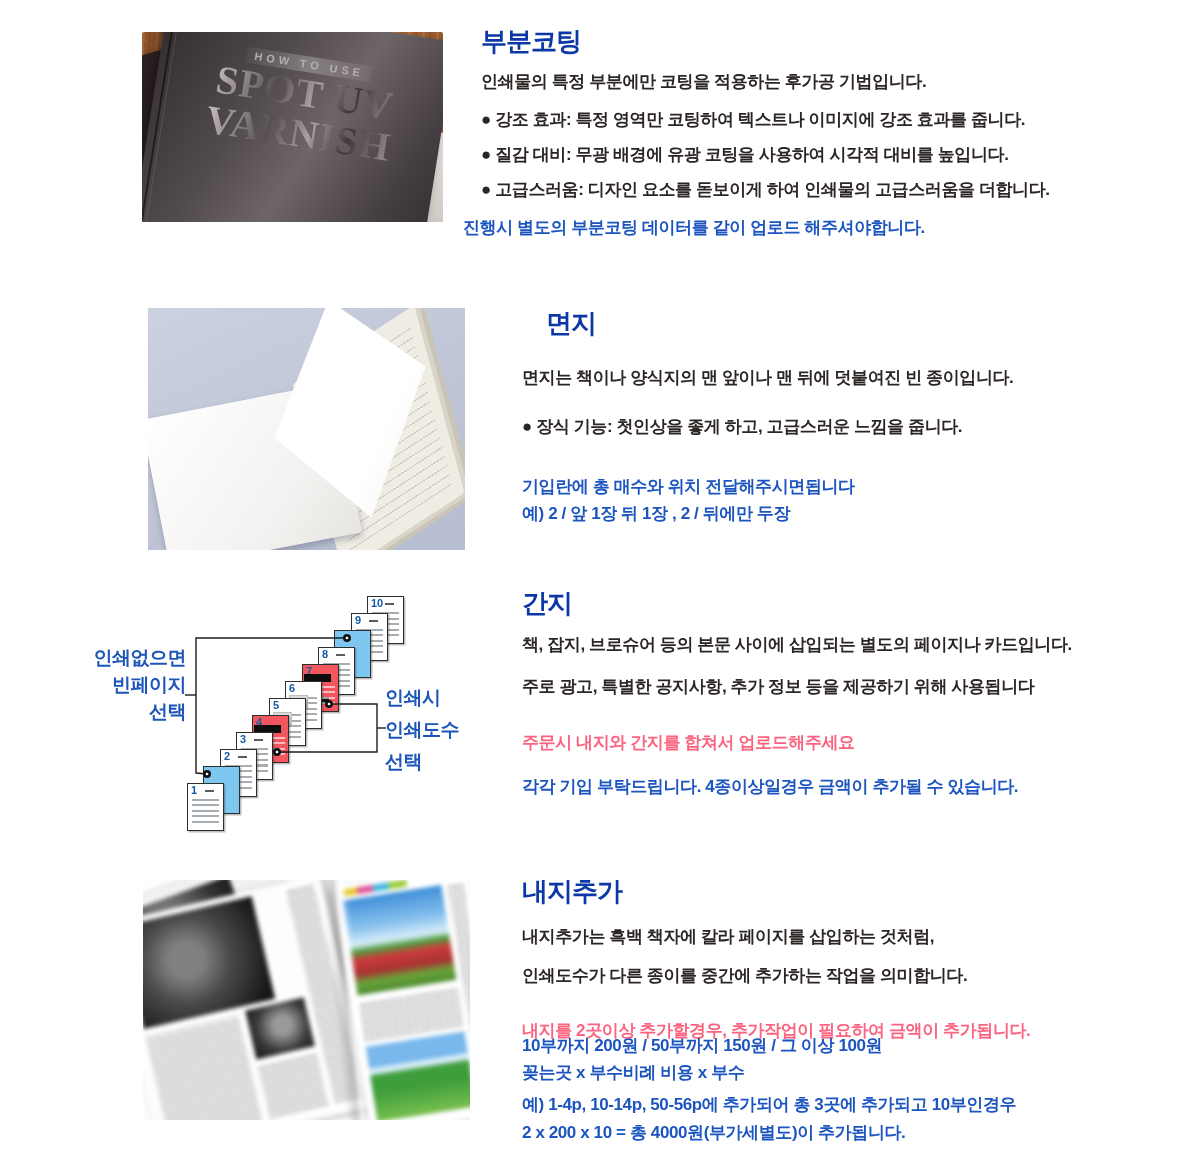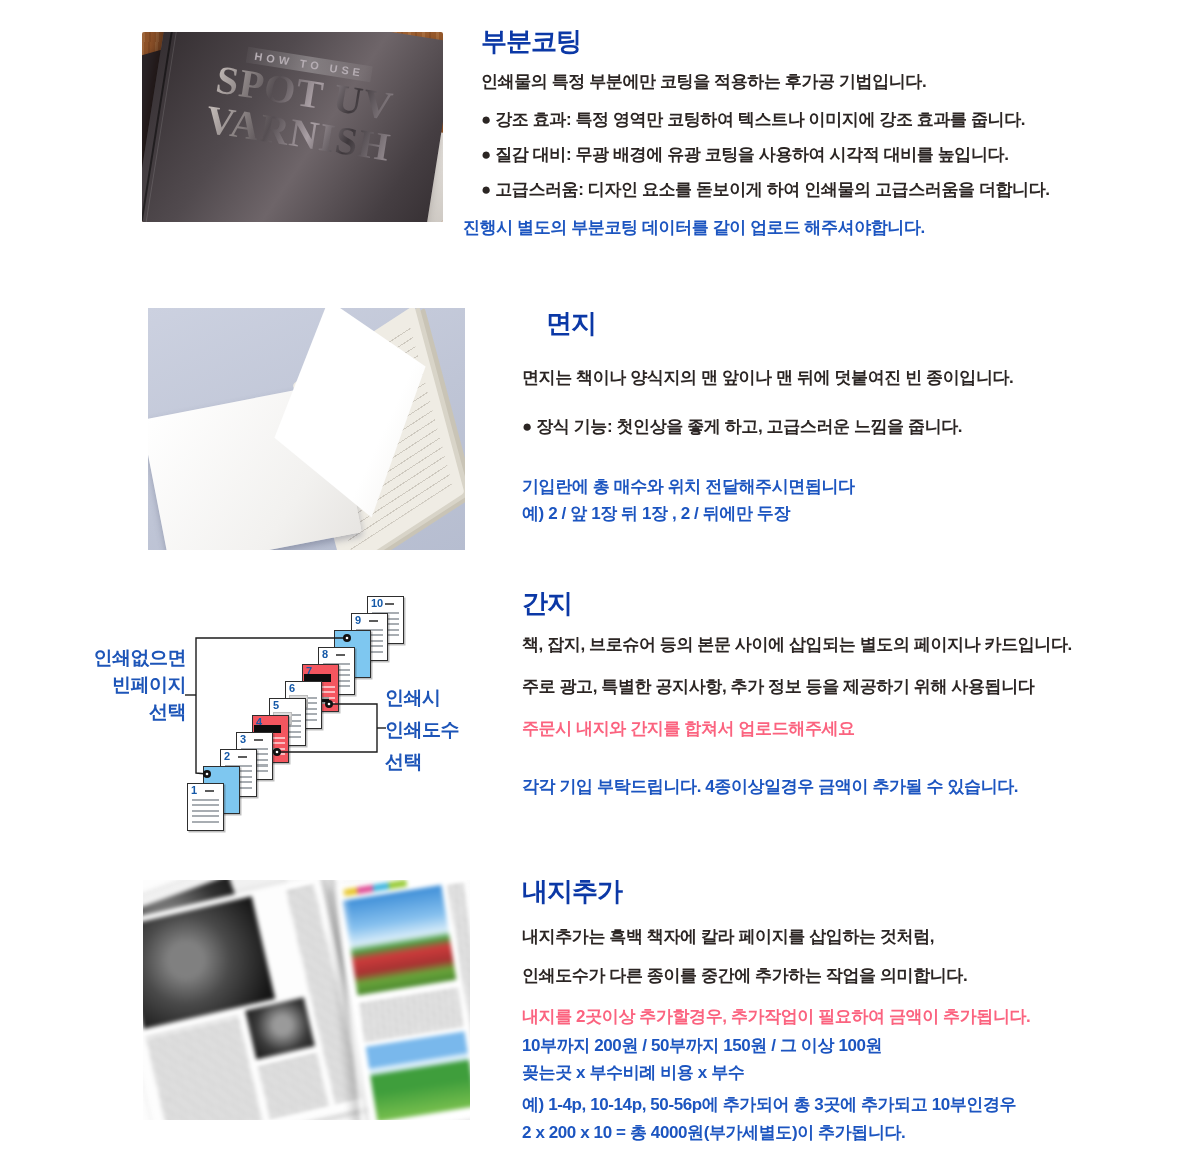--- a/index.html
+++ b/index.html
@@ -5,21 +5,21 @@
   html,body{margin:0;padding:0;background:#fff;}
   .page{position:relative;width:1200px;height:1158px;background:#ffffff;overflow:hidden;
         font-family:"Liberation Sans","DejaVu Sans",sans-serif;}
   section{position:absolute;inset:0;pointer-events:none;}
   
   .sec-title{position:absolute;margin:0;font-size:26px;font-weight:800;color:#0b38a6;
              letter-spacing:-1px;line-height:30px;white-space:nowrap;}
   .tl{position:absolute;margin:0;font-size:17px;font-weight:600;letter-spacing:-0.4px;
       color:#2b2523;white-space:nowrap;line-height:22px;}
   .tl.blue{color:#1c55c0;}
-  .tl.pink{color:#fb637f;}
+  .tl.pink{color:#fb637f;margin-top:14px;}
   
   .photo{position:absolute;overflow:hidden;}
   .photo1{left:142px;top:32px;width:301px;height:190px;border-radius:2px;}
   .wood{position:absolute;inset:0;background:linear-gradient(95deg,#8d5128 0%,#b5713d 22%,#9c5c2e 45%,#b77440 68%,#8e5226 100%);}
   .wood::after{content:"";position:absolute;inset:0;
     background:repeating-linear-gradient(93deg,rgba(255,220,170,.14) 0 3px,rgba(0,0,0,0) 3px 7px,rgba(60,20,0,.14) 7px 9px,rgba(0,0,0,0) 9px 14px);}
   .bk{position:absolute;border-radius:3px;}
   .bk.b2{left:-34px;top:2px;width:250px;height:235px;transform:rotate(-16deg);
          background:#2a2427;box-shadow:4px 4px 10px rgba(20,5,0,.45);}
   .bk.pg{right:-26px;top:98px;width:96px;height:112px;transform:rotate(9deg);

